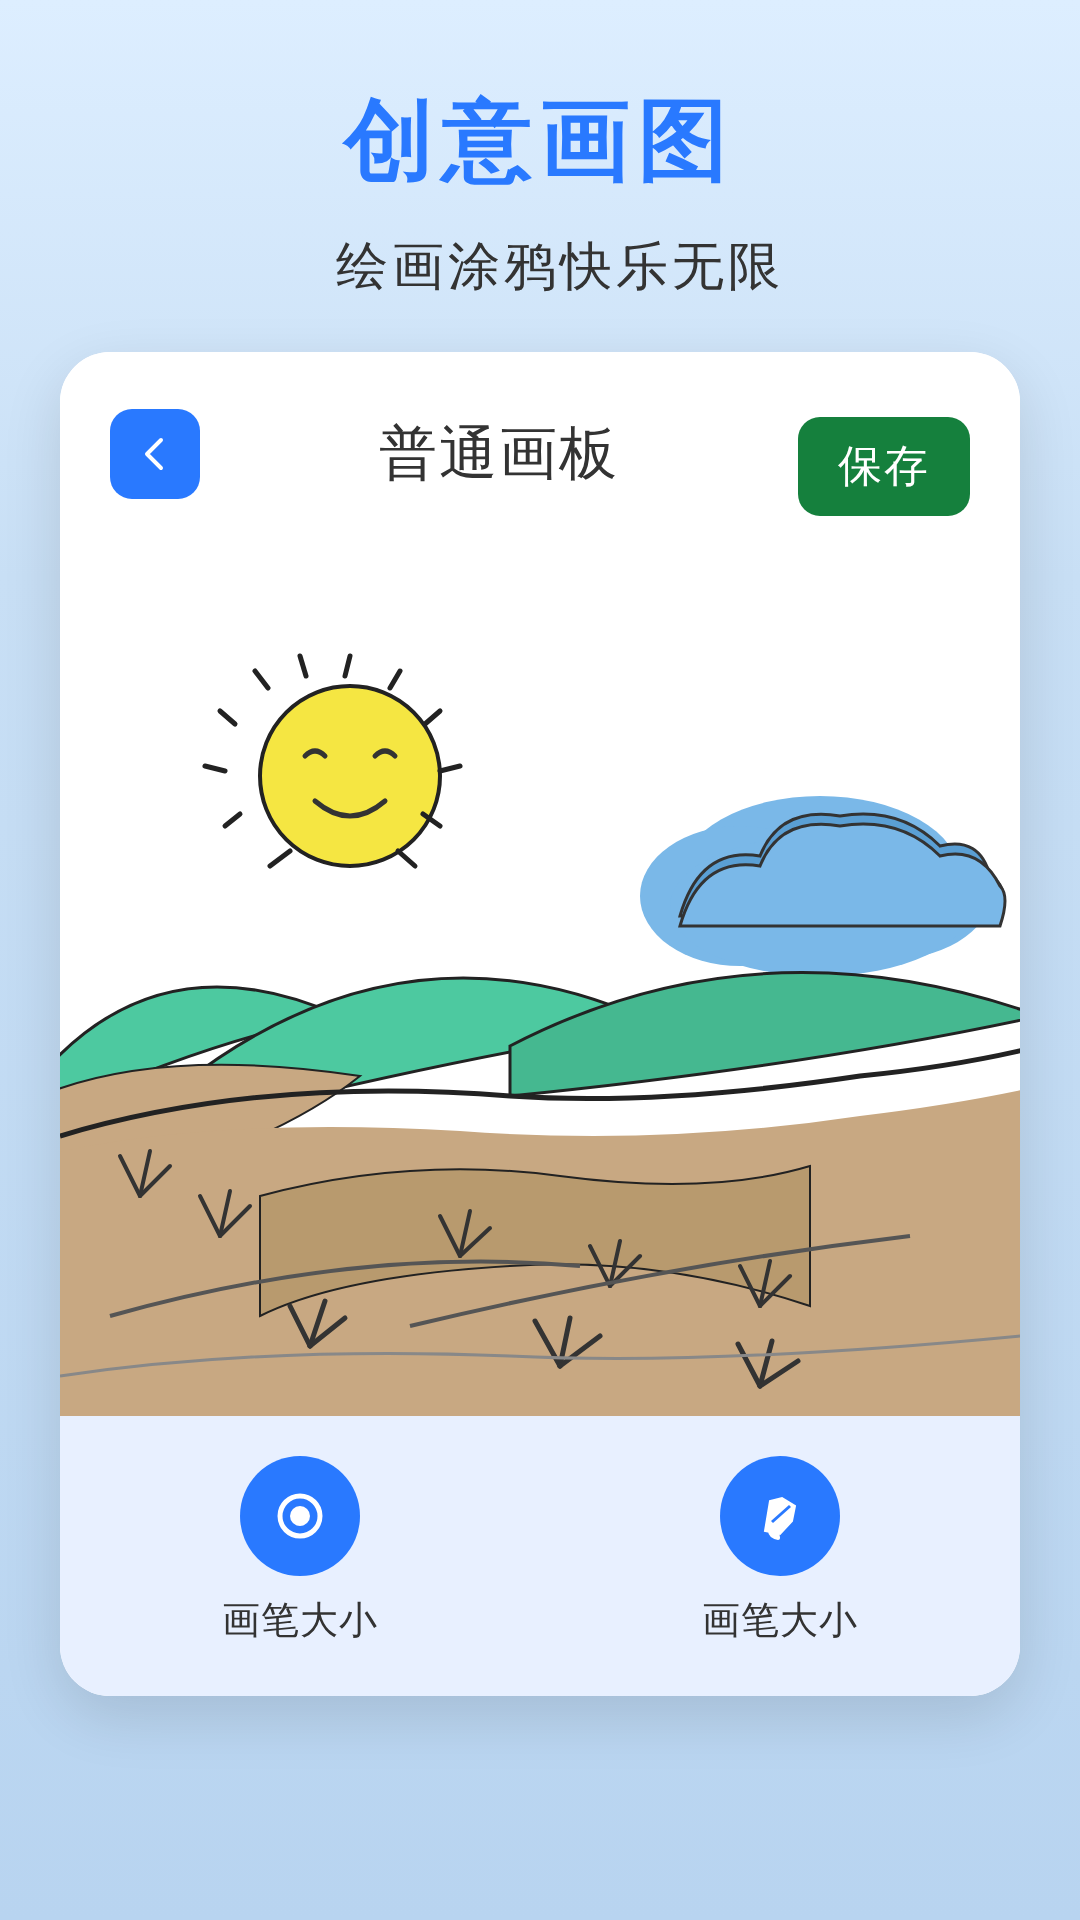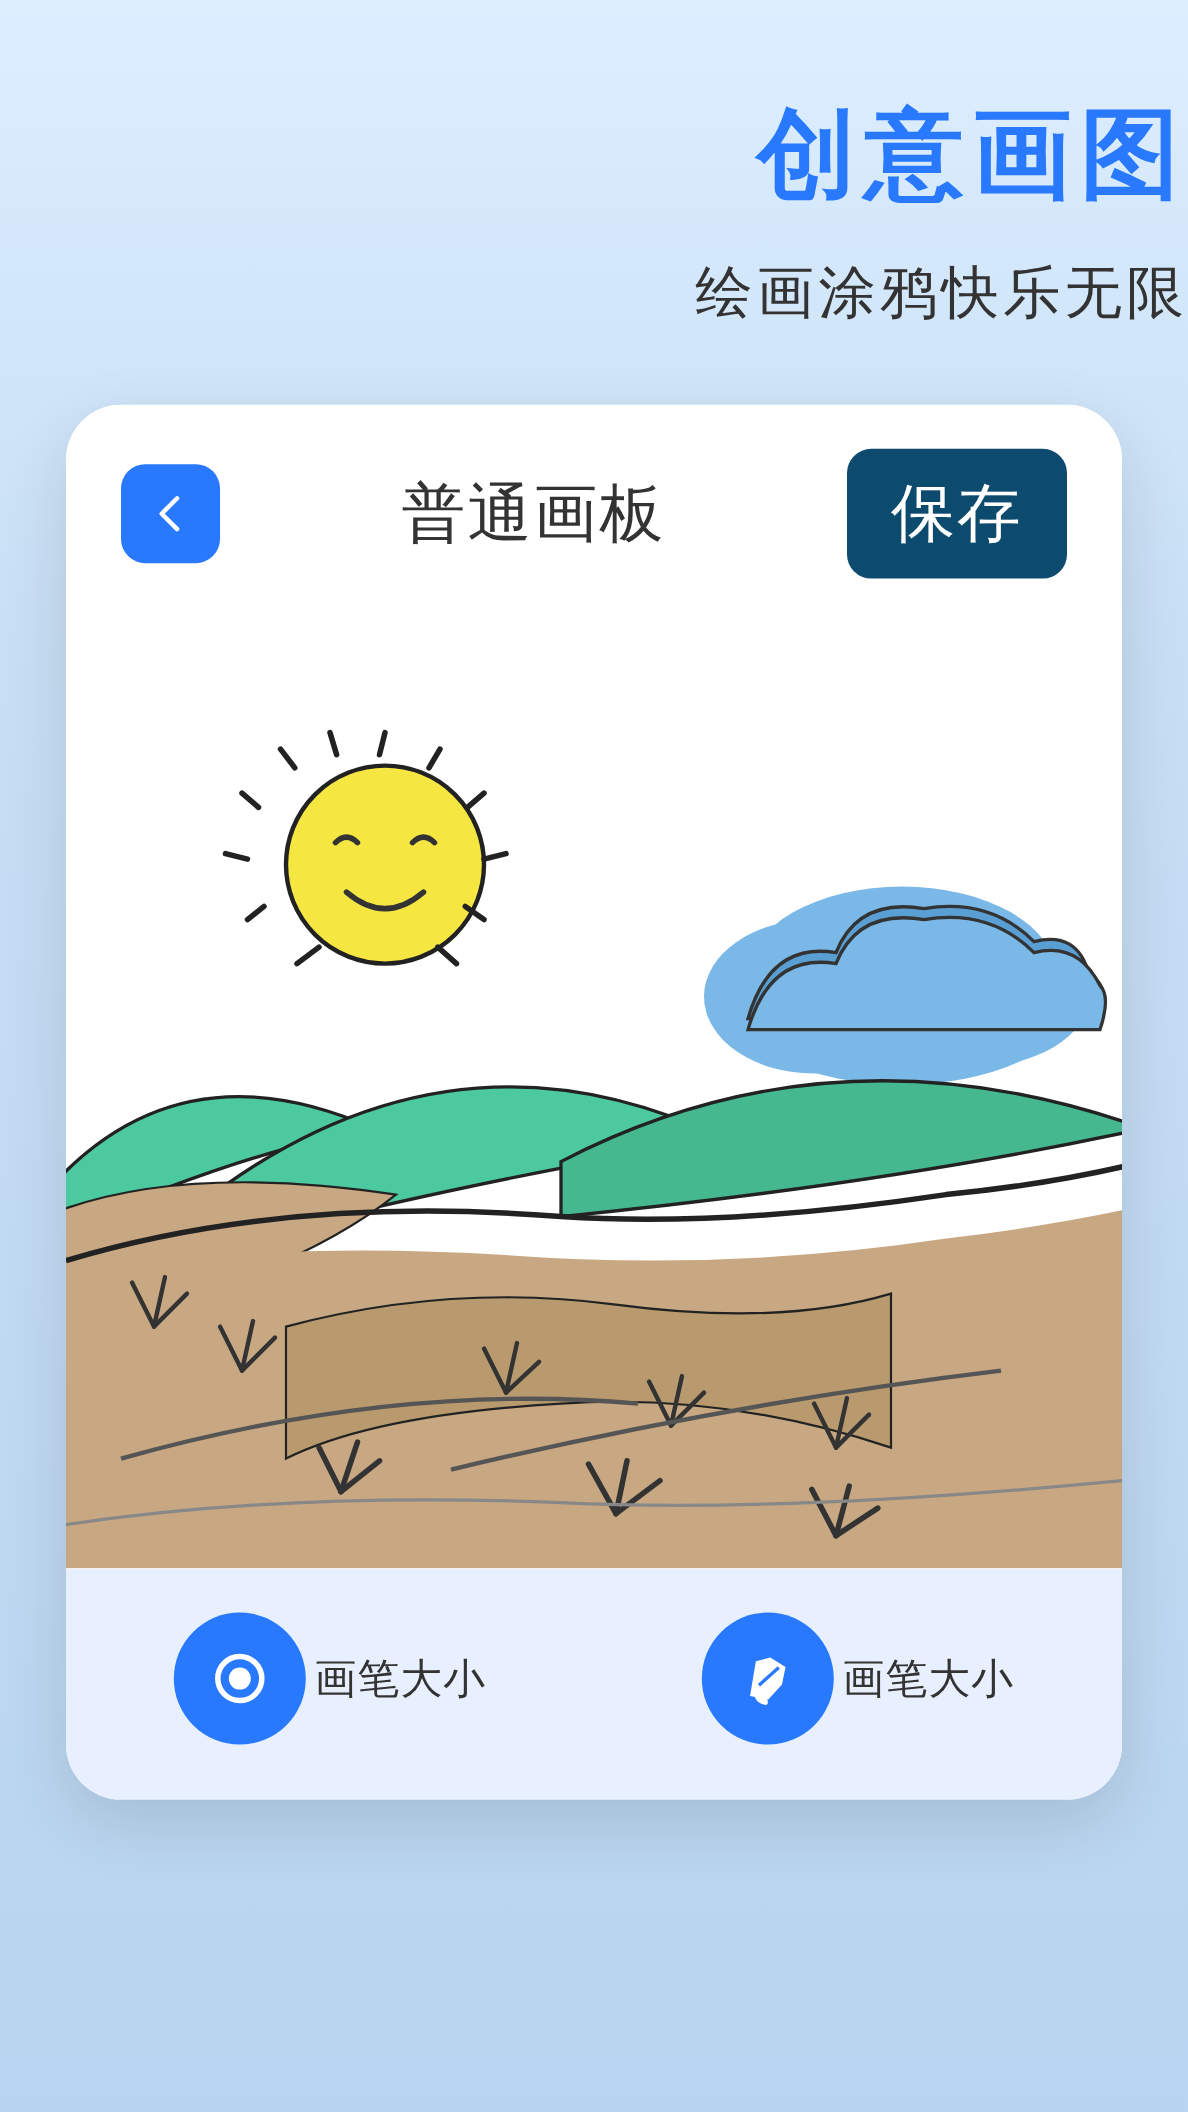--- a/index.html
+++ b/index.html
@@ -8,23 +8,23 @@
     body {
       width: 1080px;
       height: 1920px;
       background: linear-gradient(180deg, #ddeeff 0%, #c8dff5 30%, #b8d4f0 100%);
       font-family: -apple-system, 'PingFang SC', 'Helvetica Neue', sans-serif;
       overflow: hidden;
       position: relative;
     }
 
     .header-section {
-      text-align: right;
+      text-align: center;
       padding-top: 80px;
-      padding-bottom: 66px;
+      padding-bottom: 50px;
     }
 
     .main-title {
       font-size: 90px;
       font-weight: 700;
       color: #2979ff;
       letter-spacing: 8px;
       margin-bottom: 30px;
     }
 
@@ -69,28 +69,29 @@
     }
 
     .card-title {
       font-size: 58px;
       font-weight: 500;
       color: #333;
       letter-spacing: 2px;
     }
 
     .save-button {
-      background: #0c4a6e;
+      background: #15803d;
       color: white;
       border-radius: 22px;
       padding: 20px 40px;
-      font-size: 58px;
+      font-size: 44px;
       font-weight: 500;
       cursor: pointer;
       letter-spacing: 2px;
+      margin-top: 25px;
     }
 
     .canvas-area {
       width: 100%;
       background: white;
       position: relative;
       overflow: hidden;
     }
 
     .canvas-area svg {
@@ -101,23 +102,23 @@
     .toolbar {
       background: #e8f0ff;
       padding: 40px 0 50px 0;
       display: flex;
       justify-content: space-around;
       align-items: center;
     }
 
     .tool-item {
       display: flex;
-      flex-direction: row;
-      align-items: center;
-      gap: 8px;
+      flex-direction: column;
+      align-items: center;
+      gap: 19px;
       cursor: pointer;
     }
 
     .tool-icon {
       width: 120px;
       height: 120px;
       background: #2979ff;
       border-radius: 50%;
       display: flex;
       align-items: center;

